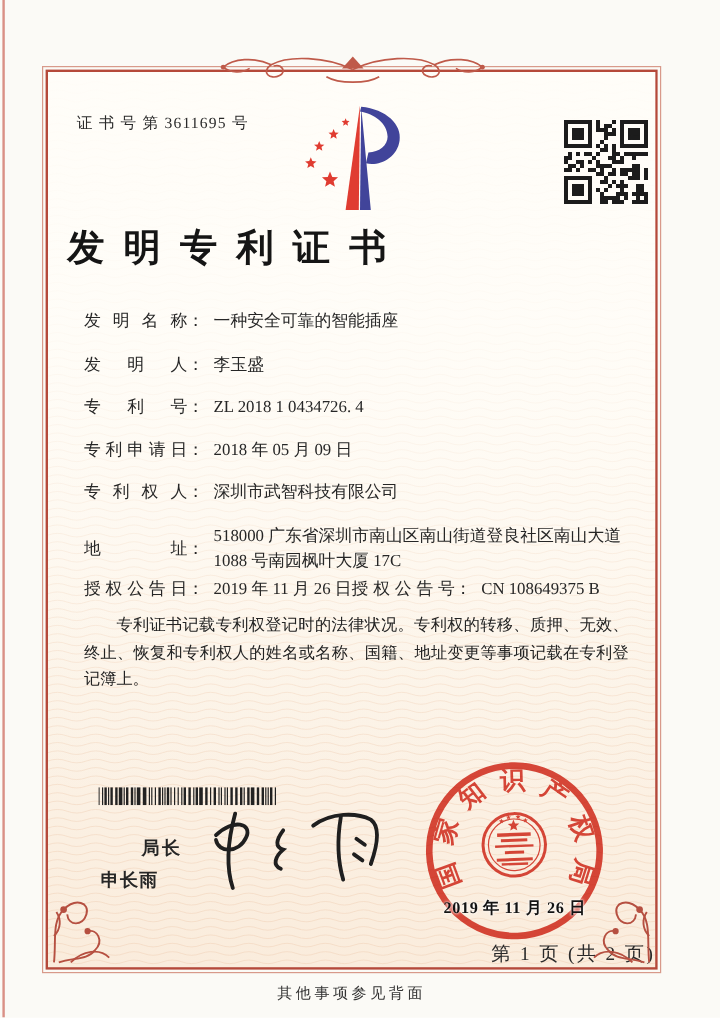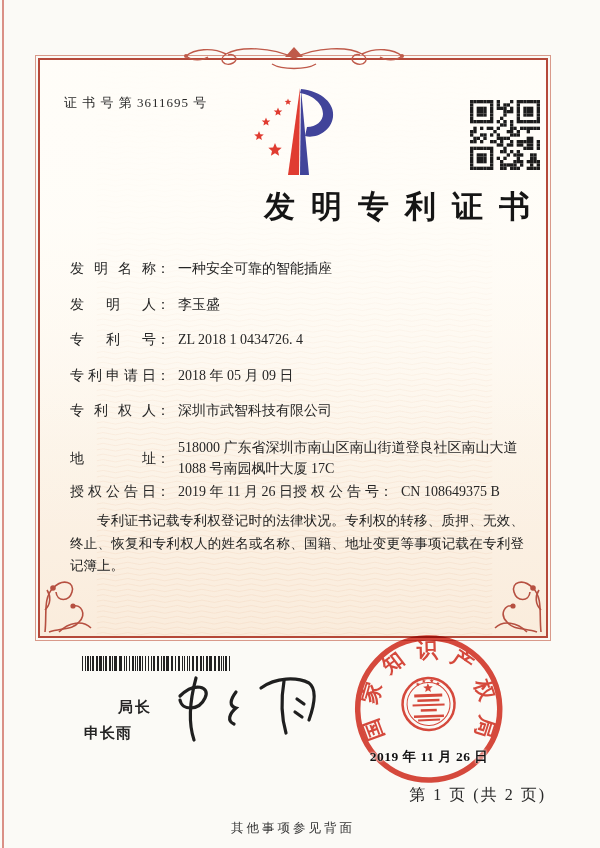--- a/index.html
+++ b/index.html
@@ -9,21 +9,21 @@
     background:#fbfaf6;
     font-family:"Liberation Serif","DejaVu Serif",serif;
     color:#262626;
     overflow:hidden;
   }
   .scan-edge {
     position:absolute; left:2px; top:0; bottom:0; width:2px;
     background:#c8584a; opacity:.65;
   }
   .frame {
-    position:absolute; left:38px; top:58px; width:510px; height:580px;
+    position:absolute; left:38px; top:58px; width:510px; height:750px;
     border:2px solid #b5493a;
     outline:1px solid #d8998a; outline-offset:2px;
     background:linear-gradient(180deg,#fffefb 0%,#fdf6ec 55%,#faecdc 100%);
   }
   .waves { position:absolute; inset:0; width:100%; height:100%; opacity:.6; }
   .fade {
     position:absolute; inset:0;
     background:linear-gradient(180deg,
       rgba(255,253,248,.95) 0%, rgba(255,253,248,.85) 28%,
       rgba(255,252,246,.5) 48%, rgba(255,250,242,.15) 66%,
@@ -31,21 +31,21 @@
   }
   .content { position:absolute; inset:0; }
   .cert-no {
     position:absolute; left:24px; top:34px;
     font-size:13px; letter-spacing:1px; color:#2a2a2a;
   }
   .logo { position:absolute; left:208px; top:24px; width:110px; height:96px; }
   .qr { position:absolute; left:430px; top:40px; width:70px; height:70px; }
   .title {
     position:absolute; left:0; top:126px; width:100%;
-    text-align:right; font-size:31px; font-weight:700; color:#151515;
+    text-align:left; font-size:31px; font-weight:700; color:#151515;
     letter-spacing:16px; text-indent:16px;
   }
   .fields { position:absolute; left:30px; top:198px; width:456px; font-size:14px; }
   .field-row { display:flex; align-items:flex-start; height:35.5px; line-height:21px; }
   .field-row.addr { height:45px;align-items:center; }
   .flabel {
     display:inline-block; width:86px;
     text-align:justify; text-align-last:justify; flex:none;
   }
   .fcolon { flex:none; margin-right:8px; }

